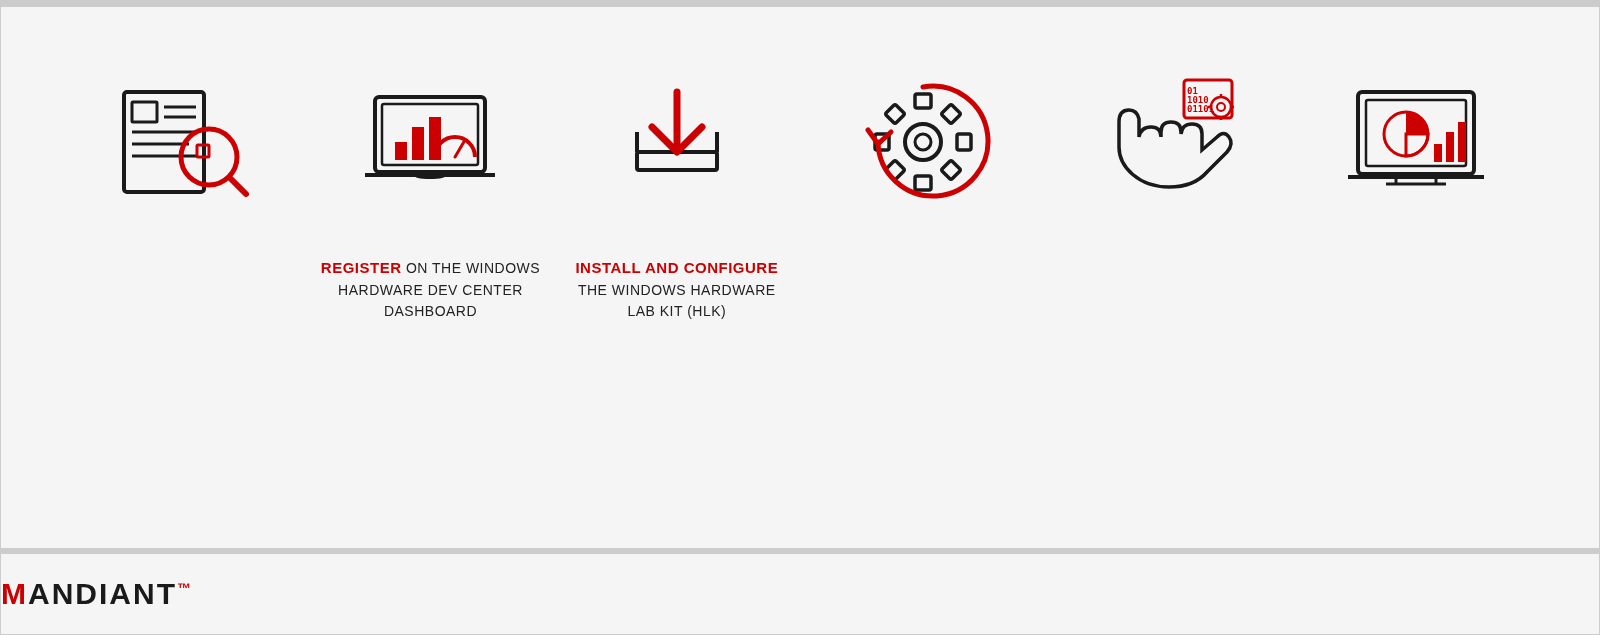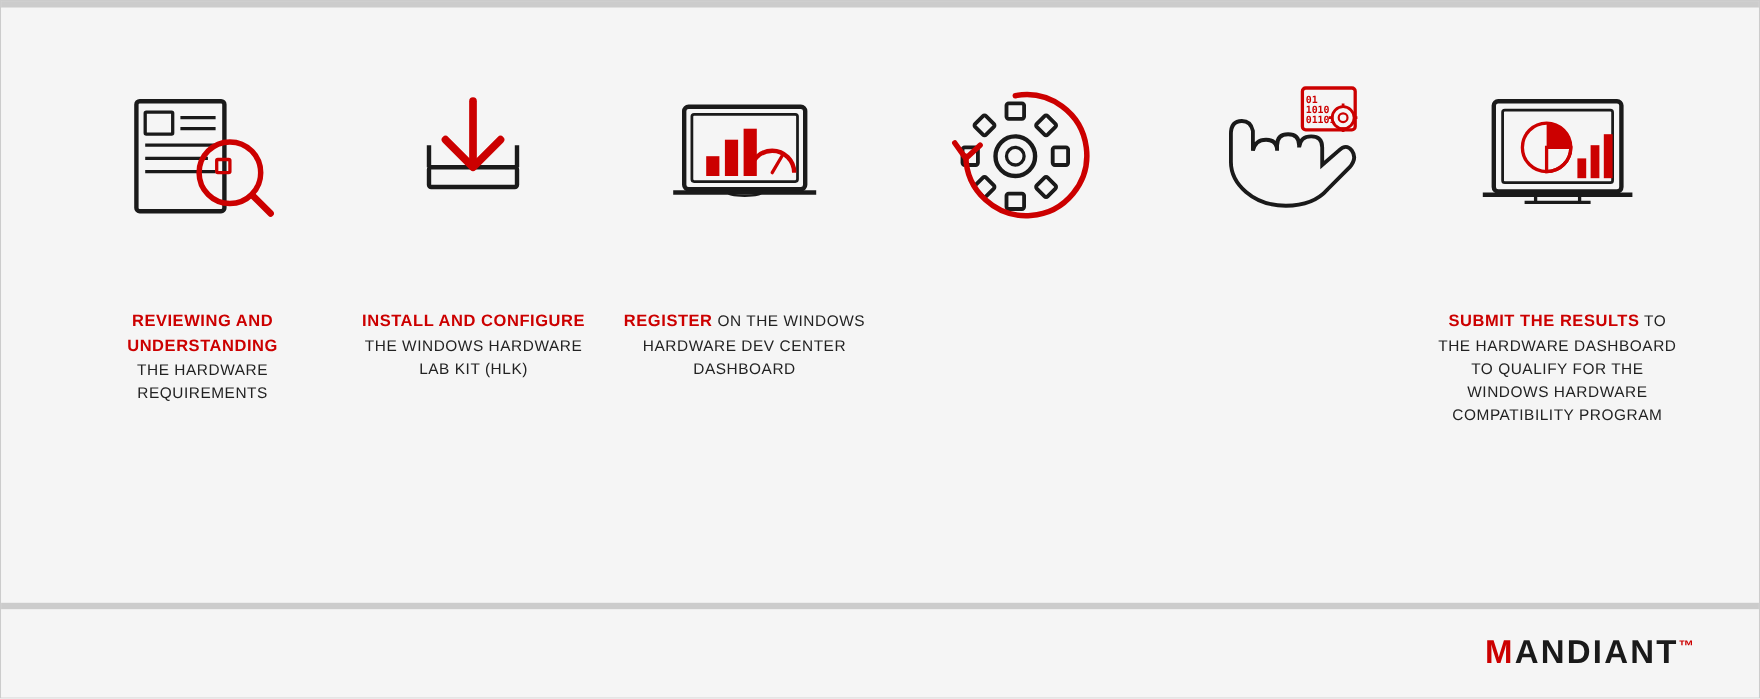--- a/index.html
+++ b/index.html
@@ -30,21 +30,20 @@
       justify-content: space-around;
       padding: 40px 60px 20px 60px;
       background: #f5f5f5;
     }
     .step {
       display: flex;
       flex-direction: column;
       align-items: center;
       width: 220px;
       text-align: center;
-      gap: 24px;
     }
     .icon-area {
       height: 190px;
       display: flex;
       align-items: center;
       justify-content: center;
       margin-bottom: 20px;
     }
     .step-text {
       font-size: 14px;
@@ -66,21 +65,20 @@
     .bottom-border {
       height: 6px;
       background: #ccc;
       width: 100%;
     }
     .bottom-bar {
       height: 80px;
       background: #f5f5f5;
       display: flex;
       align-items: center;
-      justify-content: flex-end;
       padding-right: 57px;
     }
     .mandiant-logo {
       font-size: 30px;
       font-weight: 900;
       color: #cc0000;
       letter-spacing: 2px;
       font-family: Arial Black, Arial, sans-serif;
     }
     svg.icon {
@@ -107,66 +105,61 @@
           <line x1="18" y1="60" x2="82" y2="60" stroke="#1a1a1a" stroke-width="3"></line>
           <line x1="18" y1="72" x2="75" y2="72" stroke="#1a1a1a" stroke-width="3"></line>
           <line x1="18" y1="84" x2="82" y2="84" stroke="#1a1a1a" stroke-width="3"></line>
 
           <circle cx="95" cy="85" r="28" fill="none" stroke="#cc0000" stroke-width="5"></circle>
           <line x1="116" y1="106" x2="132" y2="122" stroke="#cc0000" stroke-width="6" stroke-linecap="round"></line>
 
           <rect x="83" y="73" width="12" height="12" rx="1" fill="none" stroke="#cc0000" stroke-width="3"></rect>
         </svg>
       </div>
+    </div>
+
+    <div class="step">
+      <div class="icon-area">
+        <svg viewBox="0 0 140 140" class="icon" xmlns="http://www.w3.org/2000/svg">
+
+          <rect x="15" y="25" width="110" height="75" rx="4" fill="none" stroke="#1a1a1a" stroke-width="4"></rect>
+          <rect x="22" y="32" width="96" height="61" rx="2" fill="none" stroke="#1a1a1a" stroke-width="2.5"></rect>
+
+          <line x1="5" y1="103" x2="135" y2="103" stroke="#1a1a1a" stroke-width="4"></line>
+          <ellipse cx="70" cy="103" rx="15" ry="3" fill="none" stroke="#1a1a1a" stroke-width="2"></ellipse>
+
+          <rect x="35" y="70" width="12" height="18" fill="#cc0000"></rect>
+          <rect x="52" y="55" width="12" height="33" fill="#cc0000"></rect>
+          <rect x="69" y="45" width="12" height="43" fill="#cc0000"></rect>
+
+          <path d="M 95 85 m -20 0 a 20 20 0 0 1 40 0" fill="none" stroke="#cc0000" stroke-width="4"></path>
+          <line x1="95" y1="85" x2="105" y2="68" stroke="#cc0000" stroke-width="3" stroke-linecap="round"></line>
+        </svg>
+      </div>
       <div class="step-text">
-        <span class="highlight">REVIEWING AND UNDERSTANDING</span>
-        <br>
-        <span>THE HARDWARE REQUIREMENTS</span>
+        <span class="highlight">REGISTER</span>
+        <span> </span><span>ON THE WINDOWS HARDWARE DEV CENTER DASHBOARD</span>
       </div>
     </div>
 
     <div class="step">
       <div class="icon-area">
         <svg viewBox="0 0 140 140" class="icon" xmlns="http://www.w3.org/2000/svg">
 
           <rect x="30" y="80" width="80" height="18" rx="2" fill="none" stroke="#1a1a1a" stroke-width="4"></rect>
           <line x1="30" y1="80" x2="30" y2="60" stroke="#1a1a1a" stroke-width="4"></line>
           <line x1="110" y1="80" x2="110" y2="60" stroke="#1a1a1a" stroke-width="4"></line>
 
           <line x1="70" y1="20" x2="70" y2="72" stroke="#cc0000" stroke-width="7" stroke-linecap="round"></line>
           <polyline points="45,55 70,80 95,55" fill="none" stroke="#cc0000" stroke-width="7" stroke-linejoin="round" stroke-linecap="round"></polyline>
         </svg>
       </div>
       <div class="step-text">
         <span class="highlight">INSTALL AND CONFIGURE</span>
         <span> </span><span>THE WINDOWS HARDWARE LAB KIT (HLK)</span>
-      </div>
-    </div>
-
-    <div class="step">
-      <div class="icon-area">
-        <svg viewBox="0 0 140 140" class="icon" xmlns="http://www.w3.org/2000/svg">
-
-          <rect x="15" y="25" width="110" height="75" rx="4" fill="none" stroke="#1a1a1a" stroke-width="4"></rect>
-          <rect x="22" y="32" width="96" height="61" rx="2" fill="none" stroke="#1a1a1a" stroke-width="2.5"></rect>
-
-          <line x1="5" y1="103" x2="135" y2="103" stroke="#1a1a1a" stroke-width="4"></line>
-          <ellipse cx="70" cy="103" rx="15" ry="3" fill="none" stroke="#1a1a1a" stroke-width="2"></ellipse>
-
-          <rect x="35" y="70" width="12" height="18" fill="#cc0000"></rect>
-          <rect x="52" y="55" width="12" height="33" fill="#cc0000"></rect>
-          <rect x="69" y="45" width="12" height="43" fill="#cc0000"></rect>
-
-          <path d="M 95 85 m -20 0 a 20 20 0 0 1 40 0" fill="none" stroke="#cc0000" stroke-width="4"></path>
-          <line x1="95" y1="85" x2="105" y2="68" stroke="#cc0000" stroke-width="3" stroke-linecap="round"></line>
-        </svg>
-      </div>
-      <div class="step-text">
-        <span class="highlight">REGISTER</span>
-        <span> </span><span>ON THE WINDOWS HARDWARE DEV CENTER DASHBOARD</span>
       </div>
     </div>
 
     <div class="step">
       <div class="icon-area">
         <svg viewBox="0 0 140 140" class="icon" xmlns="http://www.w3.org/2000/svg">
 
           <circle cx="70" cy="70" r="18" fill="none" stroke="#1a1a1a" stroke-width="4"></circle>
           <circle cx="70" cy="70" r="8" fill="none" stroke="#1a1a1a" stroke-width="3"></circle>
 
@@ -220,24 +213,20 @@
 
           <circle cx="60" cy="62" r="22" fill="none" stroke="#cc0000" stroke-width="3"></circle>
           <path d="M 60 62 L 60 40 A 22 22 0 0 1 82 62 Z" fill="#cc0000"></path>
           <path d="M 60 62 L 82 62 A 22 22 0 0 1 60 84 Z" fill="none" stroke="#cc0000" stroke-width="3"></path>
 
           <rect x="88" y="72" width="8" height="18" fill="#cc0000"></rect>
           <rect x="100" y="60" width="8" height="30" fill="#cc0000"></rect>
           <rect x="112" y="50" width="8" height="40" fill="#cc0000"></rect>
         </svg>
       </div>
-      <div class="step-text">
-        <span class="highlight">SUBMIT THE RESULTS</span>
-        <span> </span><span>TO THE HARDWARE DASHBOARD TO QUALIFY FOR THE WINDOWS HARDWARE COMPATIBILITY PROGRAM</span>
-      </div>
     </div>
 
   </div>
 
   <div class="bottom-section">
     <div class="bottom-border"></div>
     <div class="bottom-bar">
       <div class="mandiant-logo">
         <span>M</span><span style="color:#1a1a1a; font-weight:900; font-size:30px; letter-spacing:2px;">ANDIANT</span><sup style="font-size:14px; color:#cc0000;">™</sup>
       </div>

